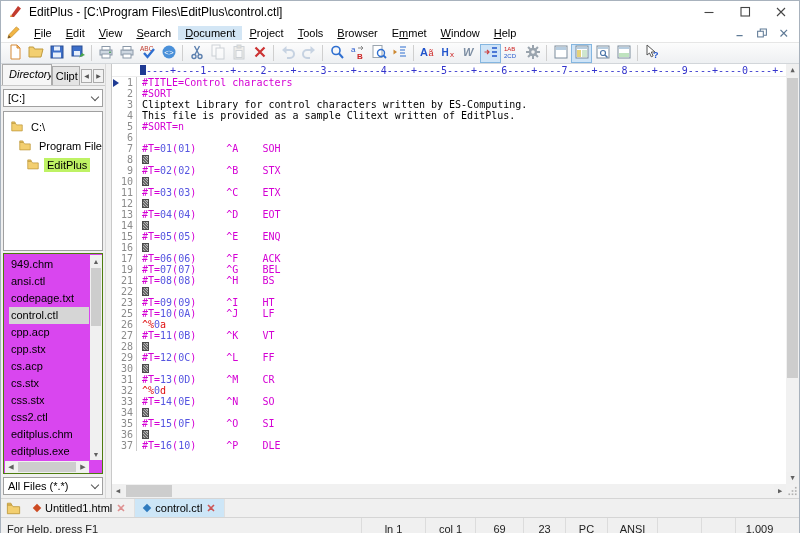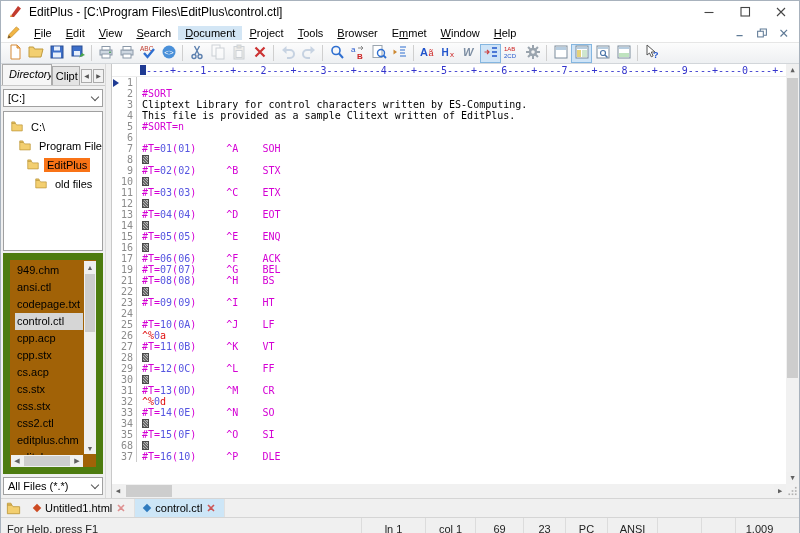--- a/index.html
+++ b/index.html
@@ -44,22 +44,22 @@
   .tab-arrow { width:13px; height:14px; border:1px solid #ababab; background:#f2f2f2; margin-left:1px;
                display:flex; align-items:center; justify-content:center; align-self:center; }
   .combo { height:18px; margin:3px 2px; background:#fff; border:1px solid #a0a0a0; display:flex;
            align-items:center; padding:0 4px; justify-content:space-between; }
   .chev { width:6px; height:6px; border-right:1px solid #555; border-bottom:1px solid #555;
           transform:rotate(45deg); margin-top:-3px; }
   .tree-panel { height:140px; margin:1px 2px 2px 2px; background:#fff; border:1px solid #a0a0a0; padding-top:5px; overflow:hidden; }
   .tree-item { height:19px; display:flex; align-items:center; white-space:nowrap; }
   .tree-item svg { flex:none; margin-right:4px; }
   .tree-item .lbl { padding:1px 3px; }
-  .tree-item.selected .lbl { background:#f97316; }
-  .file-panel { flex:1; margin:0 2px; background:#a16207; border:7px solid #4d7c0f; position:relative; overflow:hidden; }
+  .tree-item.selected .lbl { background:#bef264; }
+  .file-panel { flex:1; margin:0 2px; background:#d946ef; border:1px solid #4d7c0f; position:relative; overflow:hidden; }
   .file-list { padding:2px 0 0 5px; }
   .file-item { height:17px; line-height:17px; white-space:nowrap; padding-left:2px; margin-right:13px; }
   .file-item.selected { background:#d6d6d6; }
   .vscroll { position:absolute; top:0; right:0; width:12px; background:#f0f0f0; }
   .file-panel .vscroll { top:1px; bottom:13px; }
   .hscroll { position:absolute; left:0; bottom:0; height:12px; background:#f0f0f0; }
   .file-panel .hscroll { left:1px; right:13px; }
   .sb-arrow { position:absolute; width:12px; height:12px; display:flex; align-items:center; justify-content:center;
               color:#606060; font-size:7px; background:#f0f0f0; }
   .thumb { position:absolute; background:#cdcdcd; }
@@ -403,27 +403,20 @@
               </svg></span>
             <span class="lbl">Program Files</span>
           </div>
           <div class="tree-item selected" style="padding-left: 22px;">
             <span><svg width="14" height="12" viewBox="0 0 16 16" xmlns="http://www.w3.org/2000/svg">
                 <path d="M1 4.5h5l1.5 2H15v8H1z" fill="#f3cf70" stroke="#bf9a3e"></path>
                 <path d="M1 4.5V2.5h4l1 2z" fill="#e8c25f" stroke="#bf9a3e"></path>
               </svg></span>
             <span class="lbl">EditPlus</span>
           </div>
-          <div class="tree-item" style="padding-left: 30px;">
-            <span><svg width="14" height="12" viewBox="0 0 16 16" xmlns="http://www.w3.org/2000/svg">
-                <path d="M1 4.5h5l1.5 2H15v8H1z" fill="#f3cf70" stroke="#bf9a3e"></path>
-                <path d="M1 4.5V2.5h4l1 2z" fill="#e8c25f" stroke="#bf9a3e"></path>
-              </svg></span>
-            <span class="lbl">old files</span>
-          </div>
         </div>
       <div class="file-panel">
         <div class="file-list" id="file-list">
             <div class="file-item">949.chm</div>
             <div class="file-item">ansi.ctl</div>
             <div class="file-item">codepage.txt</div>
             <div class="file-item selected">control.ctl</div>
             <div class="file-item">cpp.acp</div>
             <div class="file-item">cpp.stx</div>
             <div class="file-item">cs.acp</div>
@@ -452,54 +445,53 @@
 
     <div class="splitter"></div>
 
     <div class="editor">
       <div class="ruler">
         <span class="gut"></span>
         <span class="marker"></span>
         <span class="rtext" style="color: rgb(51, 51, 204);">----+----1----+----2----+----3----+----4----+----5----+----6----+----7----+----8----+----9----+----0----+----1----+----2----</span>
       </div>
       <div class="code" id="code">
-          <div class="line"><span class="bm"><span class="tri"></span></span><span class="num" style="color: rgb(139, 139, 139);">1</span></div>
+          <div class="line"><span class="bm"><span class="tri"></span></span><span class="num" style="color: rgb(139, 139, 139);">1</span><span class="txt"><span style="color: rgb(212, 0, 212);">#TITLE=Control characters</span></span></div>
           <div class="line"><span class="bm"></span><span class="num" style="color: rgb(139, 139, 139);">2</span><span class="txt"><span style="color: rgb(212, 0, 212);">#SORT</span></span></div>
           <div class="line"><span class="bm"></span><span class="num" style="color: rgb(139, 139, 139);">3</span><span class="txt"><span style="color: rgb(0, 0, 0);">Cliptext Library for control characters written by ES-Computing.</span></span></div>
           <div class="line"><span class="bm"></span><span class="num" style="color: rgb(139, 139, 139);">4</span><span class="txt"><span style="color: rgb(0, 0, 0);">This file is provided as a sample Clitext written of EditPlus.</span></span></div>
           <div class="line"><span class="bm"></span><span class="num" style="color: rgb(139, 139, 139);">5</span><span class="txt"><span style="color: rgb(212, 0, 212);">#SORT=n</span></span></div>
           <div class="line"><span class="bm"></span><span class="num" style="color: rgb(139, 139, 139);">6</span><span class="txt"></span></div>
           <div class="line"><span class="bm"></span><span class="num" style="color: rgb(139, 139, 139);">7</span><span class="txt"><span style="color: rgb(212, 0, 212);">#T=</span><span style="color: rgb(85, 85, 224);">01</span><span style="color: rgb(212, 0, 212);">(</span><span style="color: rgb(85, 85, 224);">01</span><span style="color: rgb(212, 0, 212);">)</span><span>     </span><span style="color: rgb(212, 0, 212);">^A</span><span>    </span><span style="color: rgb(212, 0, 212);">SOH</span></span></div>
           <div class="line"><span class="bm"></span><span class="num" style="color: rgb(139, 139, 139);">8</span><span class="txt"><span class="cbox"></span></span></div>
           <div class="line"><span class="bm"></span><span class="num" style="color: rgb(139, 139, 139);">9</span><span class="txt"><span style="color: rgb(212, 0, 212);">#T=</span><span style="color: rgb(85, 85, 224);">02</span><span style="color: rgb(212, 0, 212);">(</span><span style="color: rgb(85, 85, 224);">02</span><span style="color: rgb(212, 0, 212);">)</span><span>     </span><span style="color: rgb(212, 0, 212);">^B</span><span>    </span><span style="color: rgb(212, 0, 212);">STX</span></span></div>
           <div class="line"><span class="bm"></span><span class="num" style="color: rgb(139, 139, 139);">10</span><span class="txt"><span class="cbox"></span></span></div>
           <div class="line"><span class="bm"></span><span class="num" style="color: rgb(139, 139, 139);">11</span><span class="txt"><span style="color: rgb(212, 0, 212);">#T=</span><span style="color: rgb(85, 85, 224);">03</span><span style="color: rgb(212, 0, 212);">(</span><span style="color: rgb(85, 85, 224);">03</span><span style="color: rgb(212, 0, 212);">)</span><span>     </span><span style="color: rgb(212, 0, 212);">^C</span><span>    </span><span style="color: rgb(212, 0, 212);">ETX</span></span></div>
           <div class="line"><span class="bm"></span><span class="num" style="color: rgb(139, 139, 139);">12</span><span class="txt"><span class="cbox"></span></span></div>
           <div class="line"><span class="bm"></span><span class="num" style="color: rgb(139, 139, 139);">13</span><span class="txt"><span style="color: rgb(212, 0, 212);">#T=</span><span style="color: rgb(85, 85, 224);">04</span><span style="color: rgb(212, 0, 212);">(</span><span style="color: rgb(85, 85, 224);">04</span><span style="color: rgb(212, 0, 212);">)</span><span>     </span><span style="color: rgb(212, 0, 212);">^D</span><span>    </span><span style="color: rgb(212, 0, 212);">EOT</span></span></div>
           <div class="line"><span class="bm"></span><span class="num" style="color: rgb(139, 139, 139);">14</span><span class="txt"><span class="cbox"></span></span></div>
           <div class="line"><span class="bm"></span><span class="num" style="color: rgb(139, 139, 139);">15</span><span class="txt"><span style="color: rgb(212, 0, 212);">#T=</span><span style="color: rgb(85, 85, 224);">05</span><span style="color: rgb(212, 0, 212);">(</span><span style="color: rgb(85, 85, 224);">05</span><span style="color: rgb(212, 0, 212);">)</span><span>     </span><span style="color: rgb(212, 0, 212);">^E</span><span>    </span><span style="color: rgb(212, 0, 212);">ENQ</span></span></div>
           <div class="line"><span class="bm"></span><span class="num" style="color: rgb(139, 139, 139);">16</span><span class="txt"><span class="cbox"></span></span></div>
           <div class="line"><span class="bm"></span><span class="num" style="color: rgb(139, 139, 139);">17</span><span class="txt"><span style="color: rgb(212, 0, 212);">#T=</span><span style="color: rgb(85, 85, 224);">06</span><span style="color: rgb(212, 0, 212);">(</span><span style="color: rgb(85, 85, 224);">06</span><span style="color: rgb(212, 0, 212);">)</span><span>     </span><span style="color: rgb(212, 0, 212);">^F</span><span>    </span><span style="color: rgb(212, 0, 212);">ACK</span></span></div>
           <div class="line"><span class="bm"></span><span class="num" style="color: rgb(139, 139, 139);">19</span><span class="txt"><span style="color: rgb(212, 0, 212);">#T=</span><span style="color: rgb(85, 85, 224);">07</span><span style="color: rgb(212, 0, 212);">(</span><span style="color: rgb(85, 85, 224);">07</span><span style="color: rgb(212, 0, 212);">)</span><span>     </span><span style="color: rgb(212, 0, 212);">^G</span><span>    </span><span style="color: rgb(212, 0, 212);">BEL</span></span></div>
           <div class="line"><span class="bm"></span><span class="num" style="color: rgb(139, 139, 139);">21</span><span class="txt"><span style="color: rgb(212, 0, 212);">#T=</span><span style="color: rgb(85, 85, 224);">08</span><span style="color: rgb(212, 0, 212);">(</span><span style="color: rgb(85, 85, 224);">08</span><span style="color: rgb(212, 0, 212);">)</span><span>     </span><span style="color: rgb(212, 0, 212);">^H</span><span>    </span><span style="color: rgb(212, 0, 212);">BS</span></span></div>
           <div class="line"><span class="bm"></span><span class="num" style="color: rgb(139, 139, 139);">22</span><span class="txt"><span class="cbox"></span></span></div>
           <div class="line"><span class="bm"></span><span class="num" style="color: rgb(139, 139, 139);">23</span><span class="txt"><span style="color: rgb(212, 0, 212);">#T=</span><span style="color: rgb(85, 85, 224);">09</span><span style="color: rgb(212, 0, 212);">(</span><span style="color: rgb(85, 85, 224);">09</span><span style="color: rgb(212, 0, 212);">)</span><span>     </span><span style="color: rgb(212, 0, 212);">^I</span><span>    </span><span style="color: rgb(212, 0, 212);">HT</span></span></div>
-          <div class="line"><span class="bm"></span><span class="num" style="color: rgb(139, 139, 139);">24</span><span class="txt"></span></div>
           <div class="line"><span class="bm"></span><span class="num" style="color: rgb(139, 139, 139);">25</span><span class="txt"><span style="color: rgb(212, 0, 212);">#T=</span><span style="color: rgb(85, 85, 224);">10</span><span style="color: rgb(212, 0, 212);">(</span><span style="color: rgb(85, 85, 224);">0A</span><span style="color: rgb(212, 0, 212);">)</span><span>     </span><span style="color: rgb(212, 0, 212);">^J</span><span>    </span><span style="color: rgb(212, 0, 212);">LF</span></span></div>
           <div class="line"><span class="bm"></span><span class="num" style="color: rgb(139, 139, 139);">26</span><span class="txt"><span style="color: rgb(224, 16, 16);">^%</span><span style="color: rgb(85, 85, 224);">0</span><span style="color: rgb(224, 16, 16);">a</span></span></div>
           <div class="line"><span class="bm"></span><span class="num" style="color: rgb(139, 139, 139);">27</span><span class="txt"><span style="color: rgb(212, 0, 212);">#T=</span><span style="color: rgb(85, 85, 224);">11</span><span style="color: rgb(212, 0, 212);">(</span><span style="color: rgb(85, 85, 224);">0B</span><span style="color: rgb(212, 0, 212);">)</span><span>     </span><span style="color: rgb(212, 0, 212);">^K</span><span>    </span><span style="color: rgb(212, 0, 212);">VT</span></span></div>
           <div class="line"><span class="bm"></span><span class="num" style="color: rgb(139, 139, 139);">28</span><span class="txt"><span class="cbox"></span></span></div>
           <div class="line"><span class="bm"></span><span class="num" style="color: rgb(139, 139, 139);">29</span><span class="txt"><span style="color: rgb(212, 0, 212);">#T=</span><span style="color: rgb(85, 85, 224);">12</span><span style="color: rgb(212, 0, 212);">(</span><span style="color: rgb(85, 85, 224);">0C</span><span style="color: rgb(212, 0, 212);">)</span><span>     </span><span style="color: rgb(212, 0, 212);">^L</span><span>    </span><span style="color: rgb(212, 0, 212);">FF</span></span></div>
           <div class="line"><span class="bm"></span><span class="num" style="color: rgb(139, 139, 139);">30</span><span class="txt"><span class="cbox"></span></span></div>
           <div class="line"><span class="bm"></span><span class="num" style="color: rgb(139, 139, 139);">31</span><span class="txt"><span style="color: rgb(212, 0, 212);">#T=</span><span style="color: rgb(85, 85, 224);">13</span><span style="color: rgb(212, 0, 212);">(</span><span style="color: rgb(85, 85, 224);">0D</span><span style="color: rgb(212, 0, 212);">)</span><span>     </span><span style="color: rgb(212, 0, 212);">^M</span><span>    </span><span style="color: rgb(212, 0, 212);">CR</span></span></div>
           <div class="line"><span class="bm"></span><span class="num" style="color: rgb(139, 139, 139);">32</span><span class="txt"><span style="color: rgb(224, 16, 16);">^%</span><span style="color: rgb(85, 85, 224);">0</span><span style="color: rgb(224, 16, 16);">d</span></span></div>
           <div class="line"><span class="bm"></span><span class="num" style="color: rgb(139, 139, 139);">33</span><span class="txt"><span style="color: rgb(212, 0, 212);">#T=</span><span style="color: rgb(85, 85, 224);">14</span><span style="color: rgb(212, 0, 212);">(</span><span style="color: rgb(85, 85, 224);">0E</span><span style="color: rgb(212, 0, 212);">)</span><span>     </span><span style="color: rgb(212, 0, 212);">^N</span><span>    </span><span style="color: rgb(212, 0, 212);">SO</span></span></div>
           <div class="line"><span class="bm"></span><span class="num" style="color: rgb(139, 139, 139);">34</span><span class="txt"><span class="cbox"></span></span></div>
           <div class="line"><span class="bm"></span><span class="num" style="color: rgb(139, 139, 139);">35</span><span class="txt"><span style="color: rgb(212, 0, 212);">#T=</span><span style="color: rgb(85, 85, 224);">15</span><span style="color: rgb(212, 0, 212);">(</span><span style="color: rgb(85, 85, 224);">0F</span><span style="color: rgb(212, 0, 212);">)</span><span>     </span><span style="color: rgb(212, 0, 212);">^O</span><span>    </span><span style="color: rgb(212, 0, 212);">SI</span></span></div>
-          <div class="line"><span class="bm"></span><span class="num" style="color: rgb(139, 139, 139);">68</span><span class="txt"><span class="cbox"></span></span></div>
+          <div class="line"><span class="bm"></span><span class="num" style="color: rgb(139, 139, 139);">36</span><span class="txt"><span class="cbox"></span></span></div>
           <div class="line"><span class="bm"></span><span class="num" style="color: rgb(139, 139, 139);">37</span><span class="txt"><span style="color: rgb(212, 0, 212);">#T=</span><span style="color: rgb(85, 85, 224);">16</span><span style="color: rgb(212, 0, 212);">(</span><span style="color: rgb(85, 85, 224);">10</span><span style="color: rgb(212, 0, 212);">)</span><span>     </span><span style="color: rgb(212, 0, 212);">^P</span><span>    </span><span style="color: rgb(212, 0, 212);">DLE</span></span></div>
         </div>
       <div class="vscroll">
         <div class="sb-arrow" style="top:0; width:13px;">▲</div>
         <div class="thumb" style="top:14px; left:1px; right:1px; height:300px;"></div>
         <div class="sb-arrow" style="bottom:0; width:13px;">▼</div>
       </div>
       <div class="hscroll">
         <div class="sb-arrow" style="left:0; height:14px;">◀</div>
         <div class="thumb" style="left:14px; width:46px; top:1px; bottom:1px;"></div>

